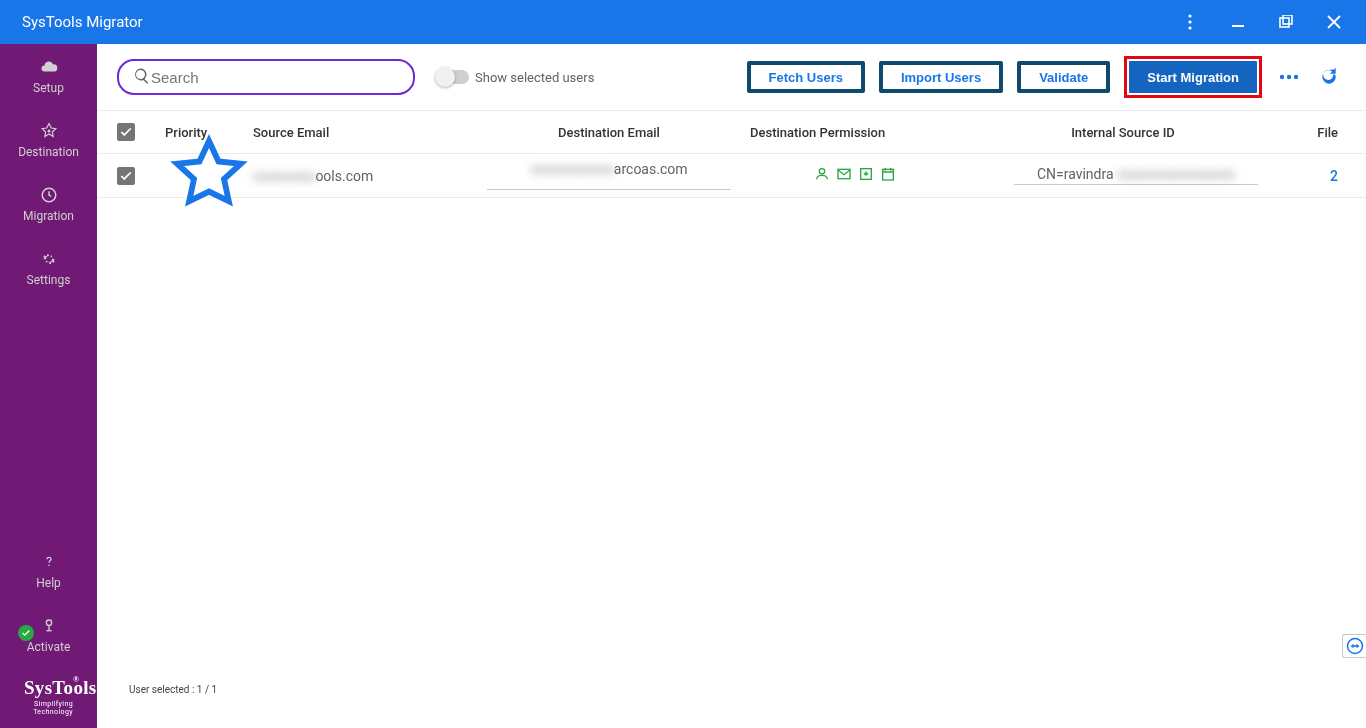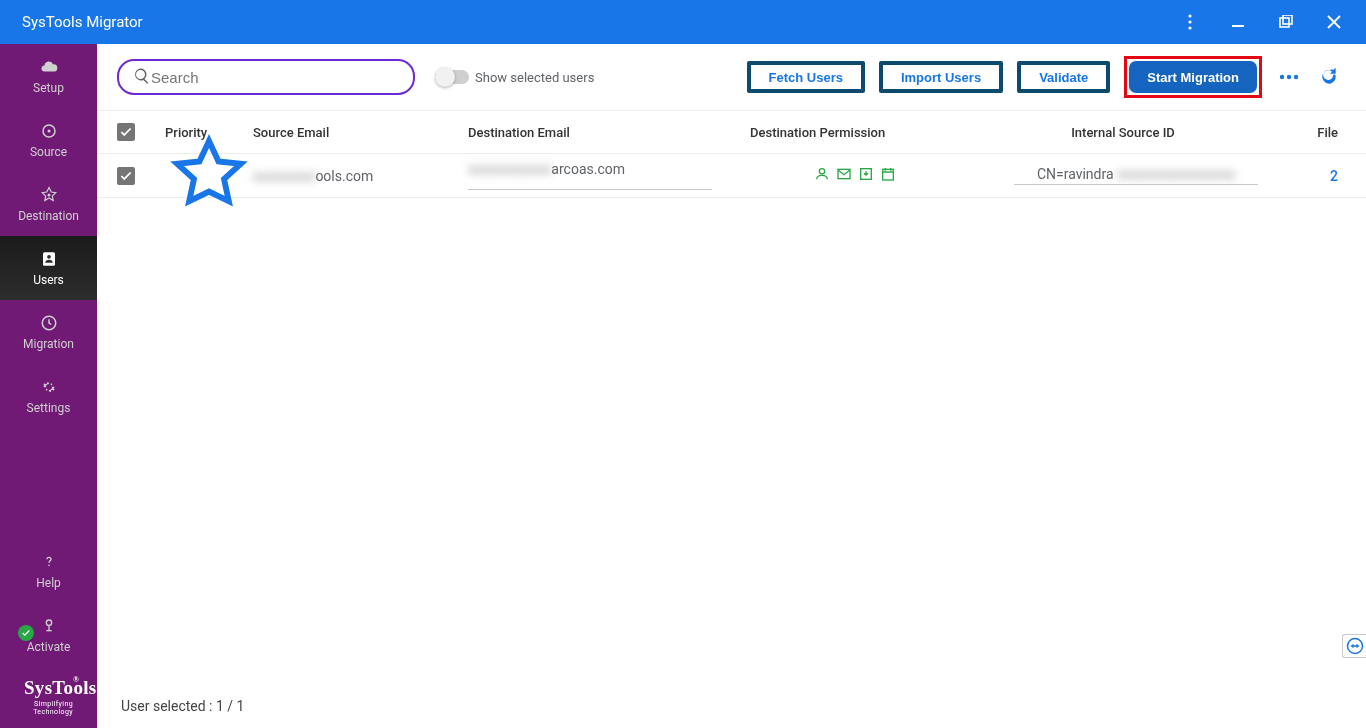--- a/index.html
+++ b/index.html
@@ -35,50 +35,50 @@
 .search-input { border: none; outline: none; font-size: 15px; color: #5f6368; flex: 1; background: transparent; }
 
 .toggle-wrap { display: flex; align-items: center; gap: 6px; margin-left: 2px; }
 .toggle { width: 34px; height: 14px; background: #cfcfcf; border-radius: 7px; position: relative; cursor: pointer; }
 .toggle::after { content: ''; position: absolute; left: 0; top: -3px; width: 20px; height: 20px; border-radius: 50%; background: #f1f1f1; box-shadow: 0 1px 3px rgba(0,0,0,.3); }
 .toggle-label { font-size: 13px; color: #5f6368; }
 
 .spacer { flex: 1; }
 
 .btn-outline { height: 32px; padding: 0 18px; border: 4px solid #0c4a6e; color: #1976e8; background: #fff; border-radius: 2px; font-size: 13px; font-weight: 600; cursor: pointer; display: flex; align-items: center; }
-.btn-primary { height: 32px; padding: 0 18px; background: #1565c0; color: #fff; border: none; border-radius: 7px; font-size: 13px; font-weight: 600; cursor: pointer; display: flex; align-items: center; }
+.btn-primary { height: 32px; padding: 0 18px; background: #1565c0; color: #fff; border: none; border-radius: 1px; font-size: 13px; font-weight: 600; cursor: pointer; display: flex; align-items: center; }
 .highlight-box { border: 3px solid #e30613; padding: 2px; }
 .btn-group { display: flex; gap: 14px; align-items: center; }
 
 .more-icon, .refresh-icon { cursor: pointer; display: flex; align-items: center; justify-content: center; width: 26px; height: 26px; }
 .more-icon svg, .refresh-icon svg { fill: #1976e8; }
 
 .table-head { height: 44px; border-top: 1px solid #ececec; border-bottom: 1px solid #ececec; display: flex; align-items: center; padding: 0 24px 0 20px; font-size: 13px; font-weight: 500; color: #333; }
 .col-check { width: 48px; }
 .col-priority { width: 88px; }
 .col-source { width: 215px; }
-.col-dest { width: 282px; }
+.col-dest { width: 282px; text-align: center; }
 .col-perm { width: 210px; }
 .col-internal { flex: 1; text-align: center; }
 .col-file { width: 56px; text-align: right; padding-right: 4px; }
 
 .table-row { height: 44px; border-bottom: 1px solid #ececec; display: flex; align-items: center; padding: 0 24px 0 20px; font-size: 14px; color: #5f6368; }
 .chk { width: 18px; height: 18px; background: #757575; border-radius: 2px; display: flex; align-items: center; justify-content: center; }
 .chk svg { fill: #fff; width: 14px; height: 14px; }
 .star { width: 20px; height: 20px; }
 .star svg { fill: none; stroke: #1976e8; stroke-width: 1.6; }
 .blur { filter: blur(4px); color: #8a8a8a; }
 .underline-cell { border-bottom: 1px solid #c9c9c9; padding-bottom: 12px; width: 244px; display: inline-block; }
 .perm-icons { display: flex; gap: 6px; justify-content: center; }
 .perm-icons svg { width: 16px; height: 16px; fill: #2aa745; stroke: #2aa745; }
 .internal-wrap { display: flex; justify-content: flex-start; padding-left: 54px; }
 .internal-cell { border-bottom: 1px solid #c9c9c9; padding-bottom: 2px; width: 244px; display: inline-block; }
 .file-link { color: #1976e8; font-weight: 500; cursor: pointer; }
 
-.statusbar { position: absolute; bottom: 0; left: 0; right: 0; height: 44px; display: flex; align-items: center; padding: 0 24px; font-size: 14px; color: #444; }
+.statusbar { position: absolute; bottom: 0; left: 8px; right: 0; height: 44px; display: flex; align-items: flex-start; padding: 0 24px; font-size: 10px; color: #444; }
 
 .tv-badge { position: absolute; right: 0; bottom: 70px; width: 24px; height: 24px; border: 1px solid #c9c9c9; border-right: none; border-radius: 3px 0 0 3px; display: flex; align-items: center; justify-content: center; background: #fff; }
 .tv-badge svg { fill: #1976e8; }
 </style>
 </head>
 <body>
 
 <div class="titlebar">
   <div class="title">SysTools Migrator</div>
   <div class="win-controls">
@@ -115,44 +115,25 @@
       <span class="side-icon">
           <svg viewBox="0 0 24 24" width="18" height="18">
             <path d="M19 18H6a4 4 0 010-8 6 6 0 0111.5-1.5A4 4 0 0119 18z"></path>
           </svg>
         </span>
       <span class="side-label">Setup</span>
     </div>
     <div class="side-item">
       <span class="side-icon">
           <svg viewBox="0 0 24 24" width="18" height="18">
-            <circle cx="12" cy="12" r="8" fill="none" stroke="currentColor" stroke-width="2"></circle>
-            <circle cx="12" cy="12" r="2"></circle>
-          </svg>
-        </span>
-      <span class="side-label">Source</span>
-    </div>
-    <div class="side-item">
-      <span class="side-icon">
-          <svg viewBox="0 0 24 24" width="18" height="18">
             <path d="M12 2l3 6 6 .9-4.5 4.4 1 6.2L12 16l-5.5 3.5 1-6.2L3 8.9 9 8z" fill="none" stroke="currentColor" stroke-width="1.6"></path>
             <circle cx="12" cy="12" r="2"></circle>
           </svg>
         </span>
       <span class="side-label">Destination</span>
-    </div>
-    <div class="side-item active">
-      <span class="side-icon">
-          <svg viewBox="0 0 24 24" width="18" height="18">
-            <rect x="4" y="3" width="16" height="18" rx="2"></rect>
-            <circle cx="12" cy="9" r="2.5" fill="#2d2d2d"></circle>
-            <path d="M7 17c0-2.5 2.2-4 5-4s5 1.5 5 4" fill="#2d2d2d"></path>
-          </svg>
-        </span>
-      <span class="side-label">Users</span>
     </div>
     <div class="side-item">
       <span class="side-icon">
           <svg viewBox="0 0 24 24" width="18" height="18">
             <circle cx="12" cy="12" r="9" fill="none" stroke="currentColor" stroke-width="2"></circle>
             <path d="M12 7v5l3 2" stroke="currentColor" stroke-width="2" fill="none"></path>
           </svg>
         </span>
       <span class="side-label">Migration</span>
     </div>

